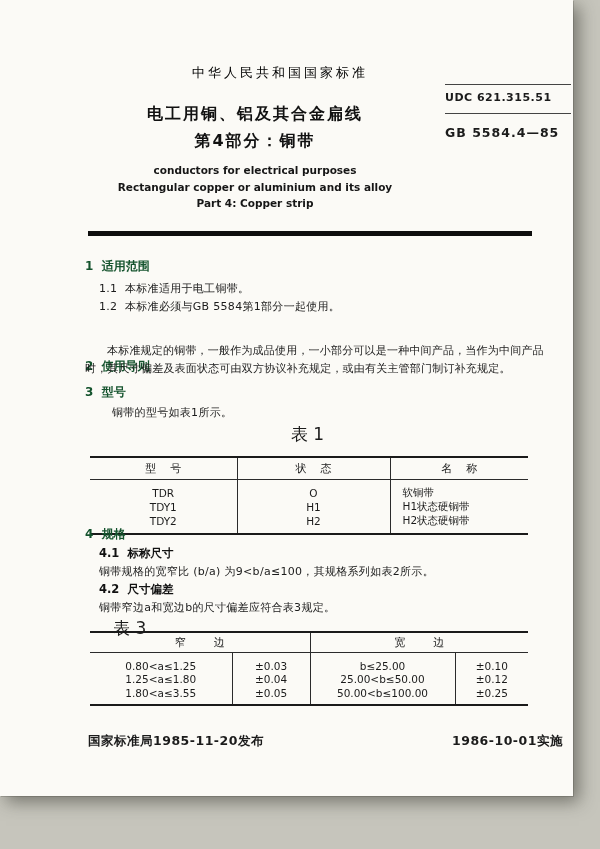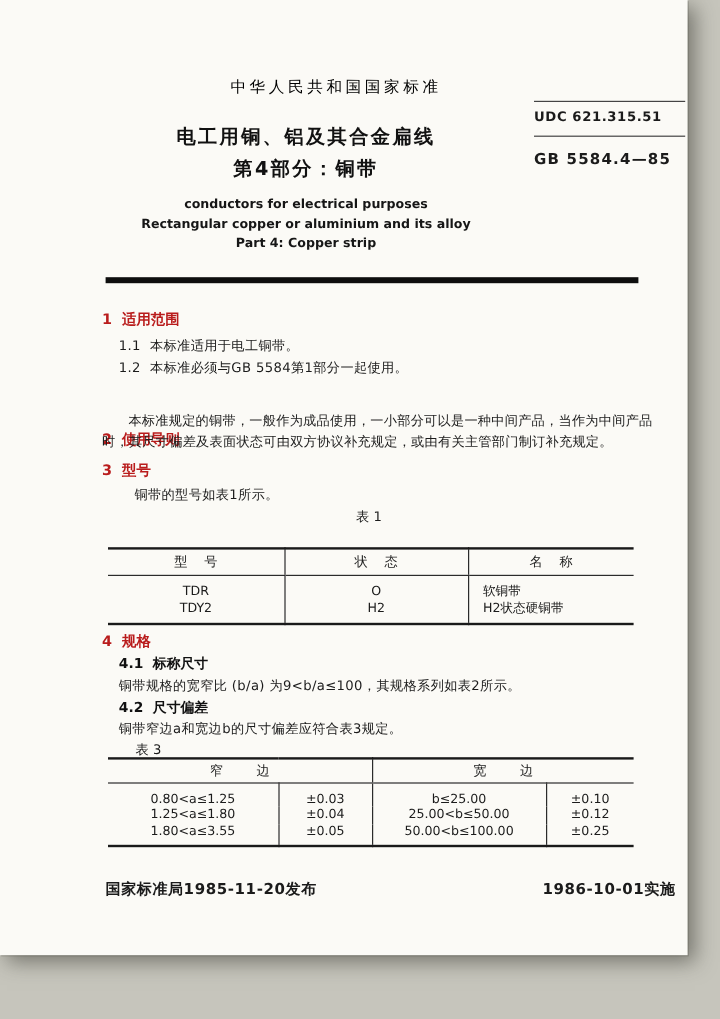--- a/index.html
+++ b/index.html
@@ -34,28 +34,28 @@
   .udc-rule2 { border-top:1px solid #444; width:126px; margin-top:9px; margin-bottom:11px; }
   .std-code  { font-weight:bold; font-size:12.5px; letter-spacing:1px; white-space:pre; }
 
   .en-title {
     left:35px; top:162px; width:440px;
     text-align:center; font-weight:bold; font-size:10.5px;
     line-height:16.5px; color:#161616;
   }
   .rule-bar { left:88px; top:231px; width:444px; height:5px; background:#0e0e0e; }
 
-  .h-sec { font-weight:bold; font-size:12px; white-space:pre; color:#b91c1c; }
+  .h-sec { font-weight:bold; font-size:12px; white-space:pre; color:#14532d; }
   .h-sub { font-weight:bold; font-size:11.5px; white-space:pre; color:#111; }
   .line  { font-size:11px; white-space:pre; letter-spacing:0.3px; }
   .para  {
     width:460px; font-size:11px; line-height:17.5px;
     text-indent:2em; letter-spacing:0.2px;
   }
-  .t-cap { font-size:11px; white-space:pre; }
+  .t-cap { font-size:17px; white-space:pre; }
   .t-cap-center { width:445px; text-align:center; }
 
   table { position:absolute; border-collapse:collapse; table-layout:fixed; }
   .t1, .t3 { border-top:2px solid #1a1a1a; border-bottom:2px solid #1a1a1a; width:438px; }
   .t1 th, .t1 td, .t3 th, .t3 td {
     border-left:1px solid #2b2b2b;
     text-align:center; font-weight:normal; white-space:pre;
     padding:0; color:#1b1b1b;
   }
   .t1 tr > *:first-child, .t3 tr > *:first-child { border-left:none; }
@@ -126,20 +126,25 @@
         <th>名    称</th>
       </tr>
     </thead>
     <tbody>
       <tr>
         <td>TDR</td>
         <td>O</td>
         <td class="name">软铜带</td>
       </tr>
       <tr>
+        <td>TDY1</td>
+        <td>H1</td>
+        <td class="name">H1状态硬铜带</td>
+      </tr>
+      <tr>
         <td>TDY2</td>
         <td>H2</td>
         <td class="name">H2状态硬铜带</td>
       </tr>
     </tbody>
   </table>
 
   <div class="abs h-sec" style="left:85px; top:526px;">4  规格</div>
   <div class="abs h-sub" style="left:99px; top:546px;">4.1  标称尺寸</div>
   <div class="abs line" style="left:99px; top:564px;">铜带规格的宽窄比 (b/a) 为9&lt;b/a≤100，其规格系列如表2所示。</div>

